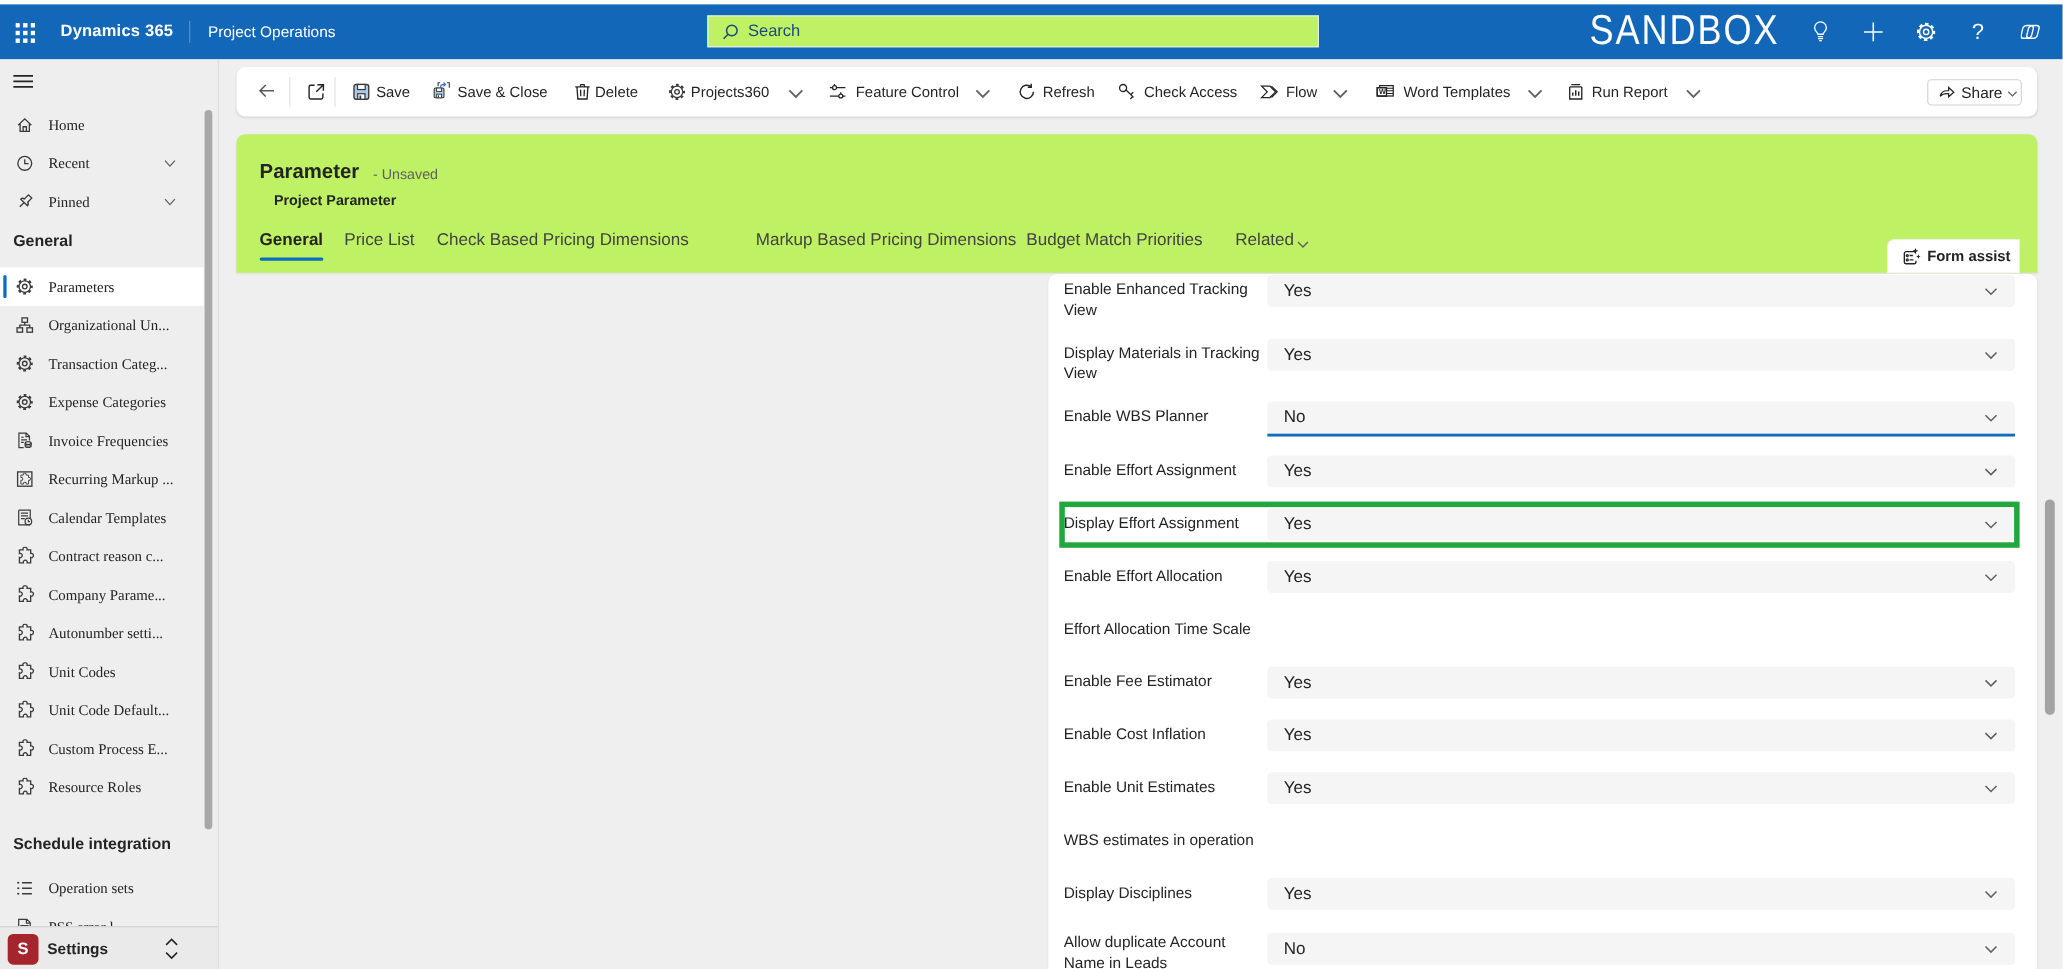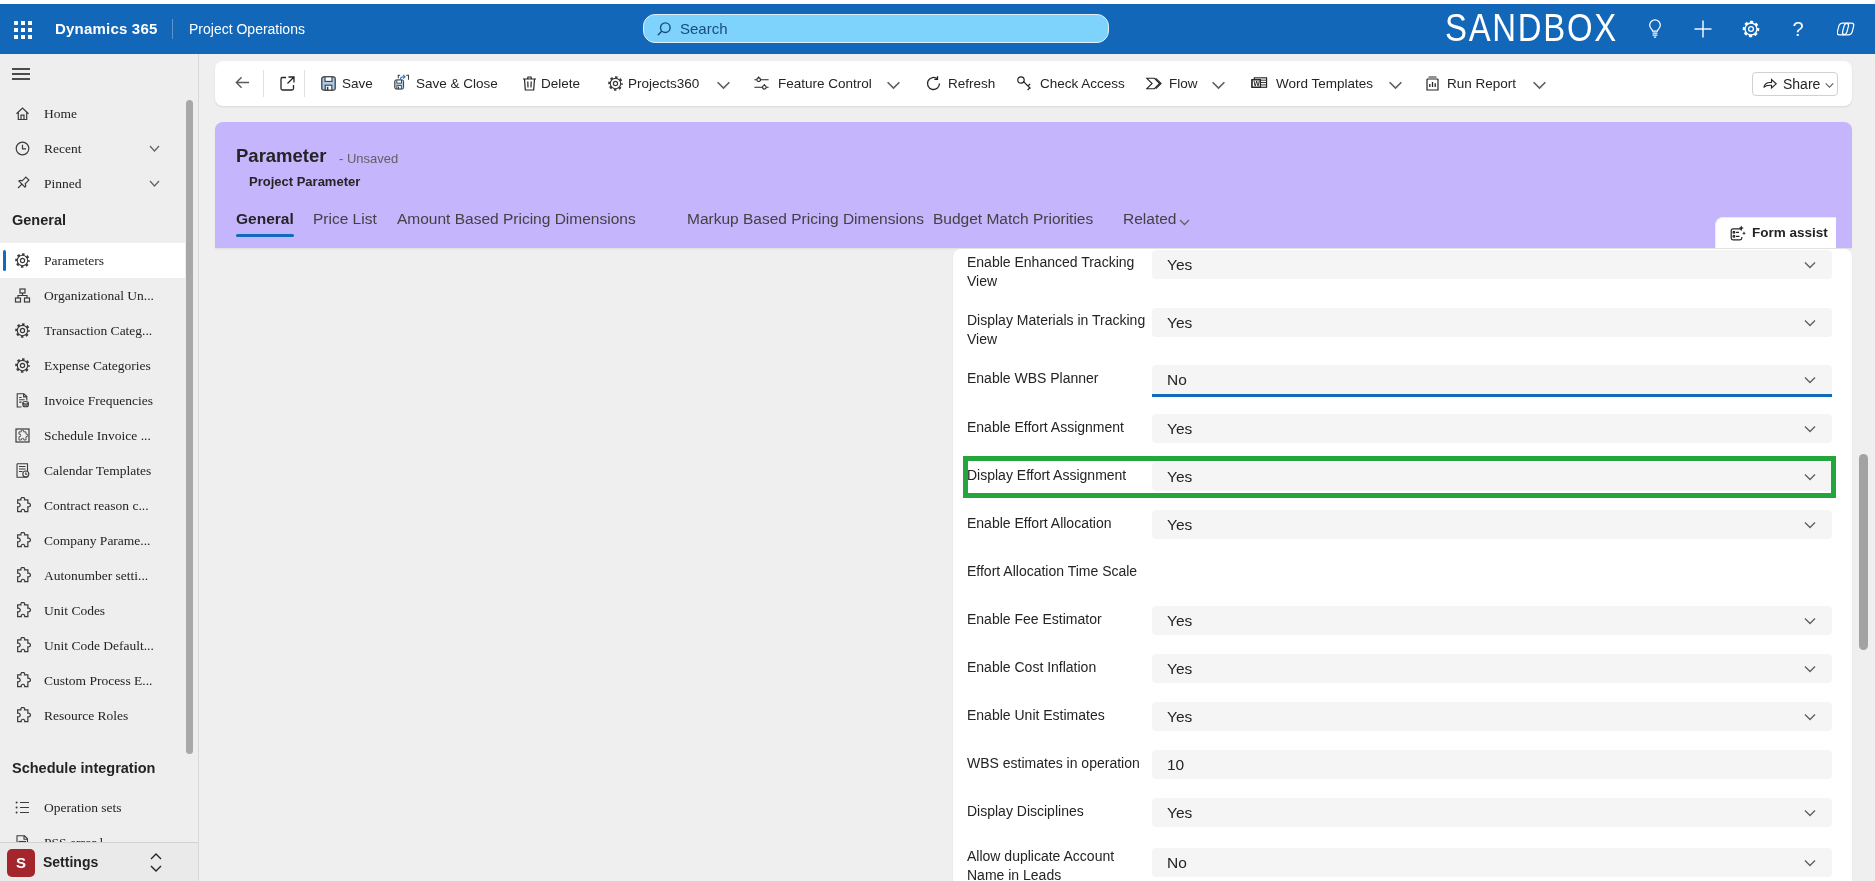--- a/index.html
+++ b/index.html
@@ -3,21 +3,21 @@
 <meta charset="utf-8">
 <style>
 * { margin:0; padding:0; box-sizing:border-box; }
 html,body { width:1875px; height:881px; overflow:hidden; font-family:"Liberation Sans", sans-serif; background:#ffffff; }
 
 #topbar { position:absolute; left:0; top:4px; width:1875px; height:50px; background:#1267b8; color:#fff; }
 #waffle { position:absolute; left:14px; top:17px; width:18px; height:18px; }
 #d365 { position:absolute; left:55px; top:0; height:50px; line-height:50px; font-size:15px; font-weight:bold; letter-spacing:.2px;}
 #topdiv1 { position:absolute; left:172px; top:15px; width:1px; height:20px; background:#5b93cf; }
 #appname { position:absolute; left:189px; top:0; height:50px; line-height:50px; font-size:14px; }
-#searchbox { position:absolute; left:643px; top:10px; width:466px; height:29px; background:#7dd3fc; border:1px solid #e3edf8; border-radius:12px; }
+#searchbox { position:absolute; left:643px; top:10px; width:556px; height:29px; background:#bef264; border:1px solid #e3edf8; border-radius:0; }
 #searchbox .stext { position:absolute; left:36px; top:0; line-height:27px; font-size:15px; color:#1b4a7e; }
 #sandbox { position:absolute; left:1445px; top:3px; font-size:38px; color:#fff; letter-spacing:2px; font-weight:400; transform:scale(.865,1); transform-origin:0 0; }
 .topicon { position:absolute; top:15px; width:20px; height:20px; }
 
 #sidebar { position:absolute; left:0; top:54px; width:199px; height:827px; background:#efeeee; border-right:1px solid #d9d9d9; }
 #hamburger { position:absolute; left:12px; top:14px; width:18px; height:12px; }
 .navitem { position:absolute; left:0; width:185px; height:35px; }
 .navitem .nicon { position:absolute; left:14px; top:9px; width:17px; height:17px; }
 .navitem .nlabel { position:absolute; left:44px; top:0; line-height:35px; font-size:13.5px; color:#242424; white-space:nowrap;font-family:Liberation Serif, serif; }
 .navitem .nchev { position:absolute; left:148px; top:11px; width:13px; height:13px; }
@@ -30,21 +30,21 @@
 #sbadge + span { position:absolute; left:43px; top:0; line-height:39px; font-weight:bold; font-size:14px; color:#242424; }
 
 #main { position:absolute; left:199px; top:54px; width:1676px; height:827px; background:#efefef; }
 #cmdbar { position:absolute; left:16px; top:7px; width:1637px; height:45px; background:#fff; border-radius:8px; box-shadow:0 1px 2px rgba(0,0,0,.10); }
 .cmditem { position:absolute; top:0; height:45px; font-size:13.5px; color:#242424; }
 .cmditem span.txt { position:absolute; top:0; line-height:45px; white-space:nowrap; }
 .cicon { position:absolute; top:14px; width:17px; height:17px; }
 .cdiv { position:absolute; top:9px; width:1px; height:27px; background:#e0e0e0; }
 #sharebtn { position:absolute; left:1537px; top:11px; width:86px; height:24px; border:1px solid #d1d1d1; border-radius:4px; }
 
-#headcard { position:absolute; left:16px; top:68px; width:1637px; height:126px; background:#c4b5fd; border-radius:8px 8px 0 0; box-shadow:0 1px 2px rgba(0,0,0,.07); }
+#headcard { position:absolute; left:16px; top:68px; width:1637px; height:126px; background:#bef264; border-radius:8px 8px 0 0; box-shadow:0 1px 2px rgba(0,0,0,.07); }
 #title { position:absolute; left:21px; top:23px; font-size:18.5px; font-weight:bold; color:#242424; }
 #unsaved { position:absolute; left:124px; top:29px; font-size:13px; color:#616161; }
 #subtitle { position:absolute; left:34px; top:52px; font-size:13px; font-weight:bold; color:#242424; }
 .tab { position:absolute; top:88px; height:30px; font-size:15.5px; color:#424242; white-space:nowrap; }
 #tabsel { position:absolute; left:21px; top:112px; width:58px; height:3px; background:#0f6cbd; border-radius:2px; }
 #formassist { position:absolute; left:1516px; top:163px; width:121px; height:31px; background:#fff; border-radius:8px 0 0 0; border-top:1px solid #ececec; border-left:1px solid #ececec; font-size:13.5px; font-weight:bold; color:#242424; }
 
 #leftcard { position:absolute; left:16px; top:196px; width:720px; height:63px; background:#fff; border-radius:8px; box-shadow:0 1px 2px rgba(0,0,0,.07); }
 #rightcard { position:absolute; left:754px; top:195px; width:899px; height:632px; background:#fff; border-radius:8px 8px 0 0; box-shadow:0 1px 2px rgba(0,0,0,.07); }
 .flabel { position:absolute; font-size:14px; color:#242424; width:180px; line-height:19px; }
@@ -238,21 +238,21 @@
   <div class="navitem" style="top:329px">
       <svg class="nicon" viewBox="0 0 17 17">
         <use href="#i-invdoc"></use>
       </svg>
       <span class="nlabel">Invoice Frequencies</span>
     </div>
   <div class="navitem" style="top:364px">
       <svg class="nicon" viewBox="0 0 17 17">
         <use href="#i-recur"></use>
       </svg>
-      <span class="nlabel">Schedule Invoice ...</span>
+      <span class="nlabel">Recurring Markup ...</span>
     </div>
   <div class="navitem" style="top:399px">
       <svg class="nicon" viewBox="0 0 17 17">
         <use href="#i-caldoc"></use>
       </svg>
       <span class="nlabel">Calendar Templates</span>
     </div>
   <div class="navitem" style="top:434px">
       <svg class="nicon" viewBox="0 0 17 17">
         <use href="#i-puzzle"></use>
@@ -460,21 +460,21 @@
           <use href="#i-chevd"></use>
         </svg>
       </div>
   </div>
   <div id="headcard">
     <div id="title">Parameter</div>
     <div id="unsaved">- Unsaved</div>
     <div id="subtitle">Project Parameter</div>
     <div class="tab" style="left:21px;font-weight:bold;color:#242424">General</div>
     <div class="tab" style="left:98px">Price List</div>
-    <div class="tab" style="left:182px">Amount Based Pricing Dimensions</div>
+    <div class="tab" style="left:182px">Check Based Pricing Dimensions</div>
     <div class="tab" style="left:472px">Markup Based Pricing Dimensions</div>
     <div class="tab" style="left:718px">Budget Match Priorities</div>
     <div class="tab" style="left:908px">Related</div>
     <svg style="position:absolute;left:963px;top:94px;width:13px;height:13px" viewBox="0 0 13 13">
         <use href="#i-chevd"></use>
       </svg>
     <div id="tabsel"></div>
   </div>
   <div id="formassist">
       <svg style="position:absolute;left:13px;top:7px" width="17" height="17" viewBox="0 0 17 17">
@@ -548,23 +548,20 @@
         </svg>
       </div>
     <div class="flabel" style="left:14px;top:457px">Enable Unit Estimates</div>
     <div class="fbox" style="top:453px">
         <span class="val">Yes</span>
         <svg width="14" height="14" viewBox="0 0 14 14">
           <path class="cv" d="M2 4.5 L7 9.5 L12 4.5" fill="none" stroke="#616161" stroke-width="1.4"></path>
         </svg>
       </div>
     <div class="flabel" style="left:14px;top:505px">WBS estimates in operation</div>
-    <div class="fbox" style="top:501px">
-        <span class="val">10</span>
-      </div>
     <div class="flabel" style="left:14px;top:553px">Display Disciplines</div>
     <div class="fbox" style="top:549px">
         <span class="val">Yes</span>
         <svg width="14" height="14" viewBox="0 0 14 14">
           <path class="cv" d="M2 4.5 L7 9.5 L12 4.5" fill="none" stroke="#616161" stroke-width="1.4"></path>
         </svg>
       </div>
     <div class="flabel" style="left:14px;top:598px">Allow duplicate Account Name in Leads</div>
     <div class="fbox" style="top:599px">
         <span class="val">No</span>

